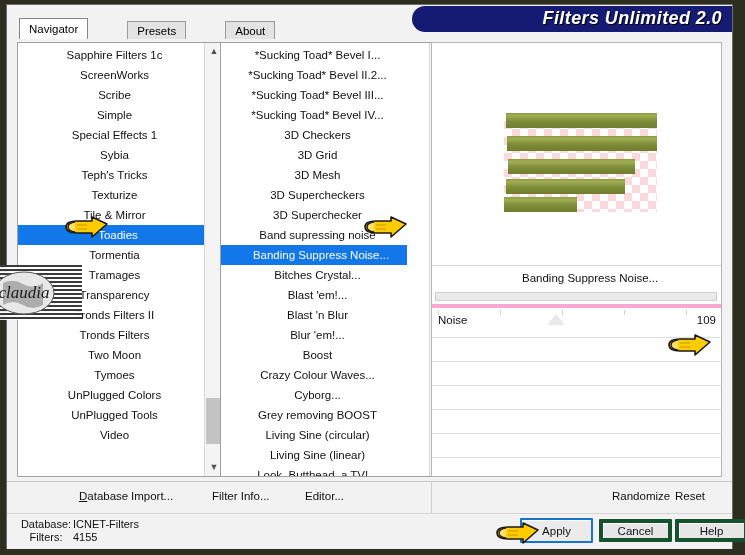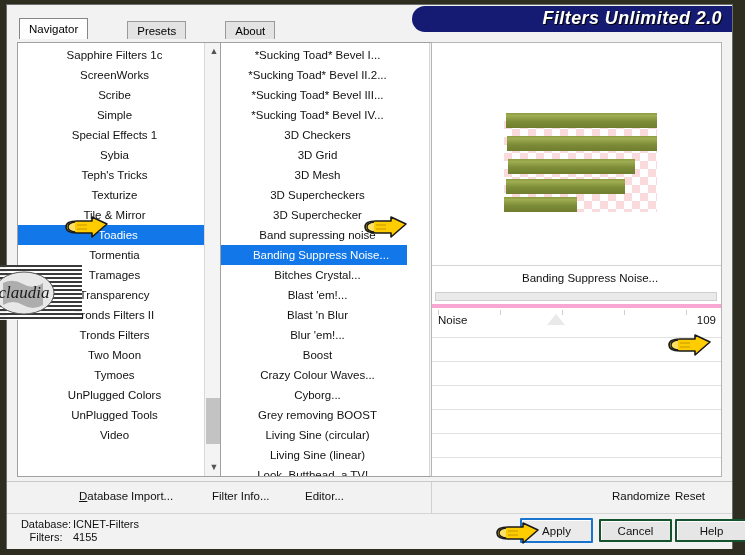--- a/index.html
+++ b/index.html
@@ -312,21 +312,21 @@
   }
   .status-line { display: flex; }
   .status-key { width: 54px; }
   .status-val { }
 
   .dlgbtn {
     position: absolute;
     top: 5px;
     width: 73px; height: 23px;
     background: #e6e6e6;
-    border: 2px solid #14532d;
+    border: 4px solid #14532d;
     border-radius: 1px;
     font-size: 11.5px;
     color: #111;
     display: flex;
     align-items: center;
     justify-content: center;
     box-sizing: border-box;
     box-shadow: inset 1px 1px 0 #ffffff;
   }
   #apply-btn {

